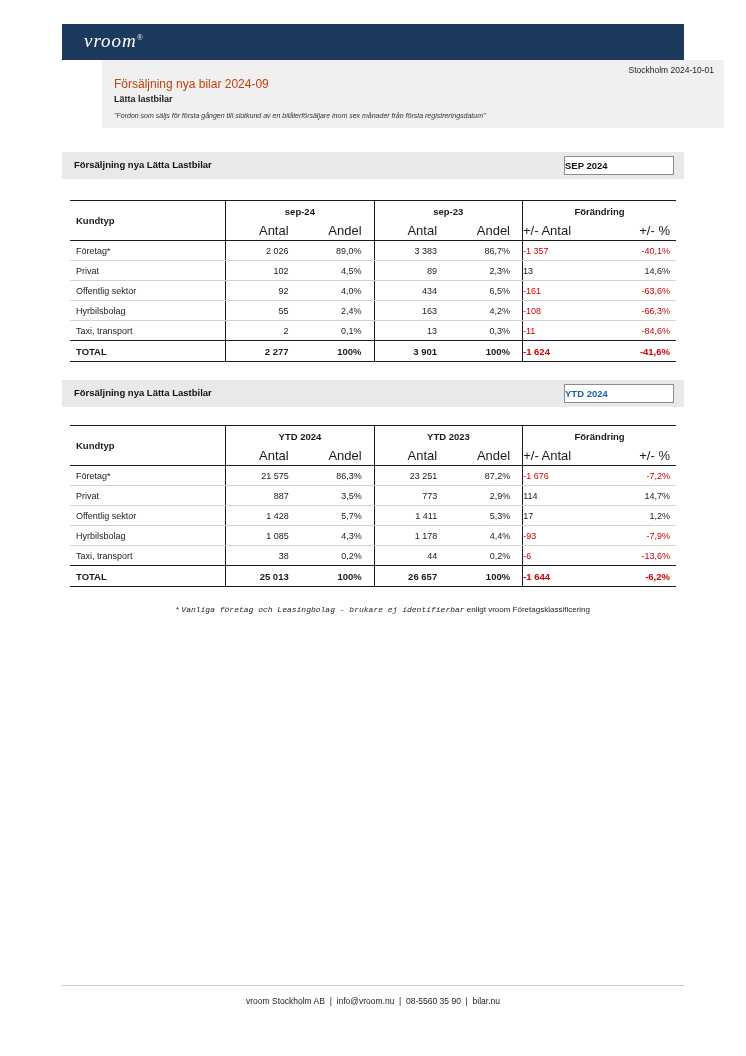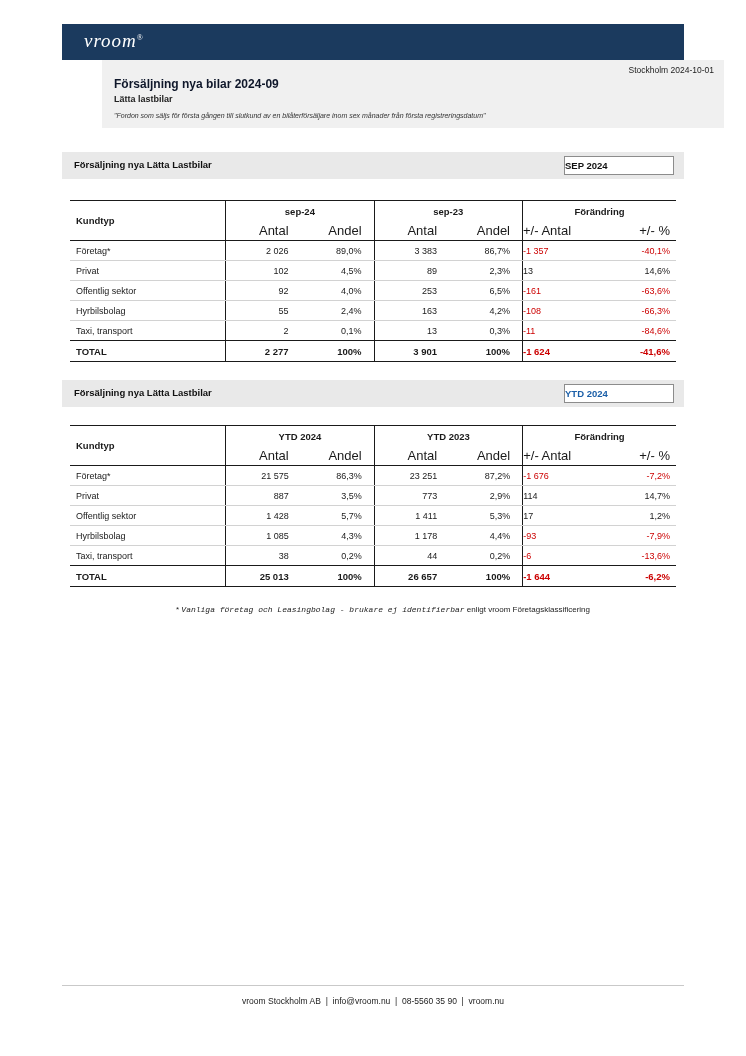--- a/index.html
+++ b/index.html
@@ -63,22 +63,22 @@
     right: 10px;
     top: 5px;
     font-size: 8.5px;
     color: #222;
   }
   .doc-title {
     position: absolute;
     left: 12px;
     top: 17px;
     font-size: 12px;
-    font-weight: bold;
-    color: #0f172a;
+    font-weight: normal;
+    color: #c2410c;
   }
   .doc-subtitle {
     position: absolute;
     left: 12px;
     top: 34px;
     font-size: 9px;
     color: #222;
     font-weight: bold;
   }
   .doc-note {
@@ -280,21 +280,21 @@
         <td class="c-pct">4,5%</td>
         <td class="c-num sep-left">89</td>
         <td class="c-pct">2,3%</td>
         <td class="c-dnum sep-left pos">13</td>
         <td class="c-dpct pos">14,6%</td>
       </tr>
       <tr>
         <td class="c-kund">Offentlig sektor</td>
         <td class="c-num sep-left">92</td>
         <td class="c-pct">4,0%</td>
-        <td class="c-num sep-left">253</td>
+        <td class="c-num sep-left">434</td>
         <td class="c-pct">6,5%</td>
         <td class="c-dnum sep-left neg">-161</td>
         <td class="c-dpct neg">-63,6%</td>
       </tr>
       <tr>
         <td class="c-kund">Hyrbilsbolag</td>
         <td class="c-num sep-left">55</td>
         <td class="c-pct">2,4%</td>
         <td class="c-num sep-left">163</td>
         <td class="c-pct">4,2%</td>
@@ -406,16 +406,16 @@
     <span>* </span><span class="it">Vanliga företag och Leasingbolag - brukare ej identifierbar</span><span> enligt vroom Företagsklassificering</span>
   </div>
 
   <div class="footer">
     <span>vroom Stockholm AB</span>
     &nbsp;<span>|</span>&nbsp;
     <span>info@vroom.nu</span>
     &nbsp;<span>|</span>&nbsp;
     <span>08-5560 35 90</span>
     &nbsp;<span>|</span>&nbsp;
-    <span>vroom.nu</span>
+    <span>bilar.nu</span>
   </div>
 
 </div>
 
 </body></html>

